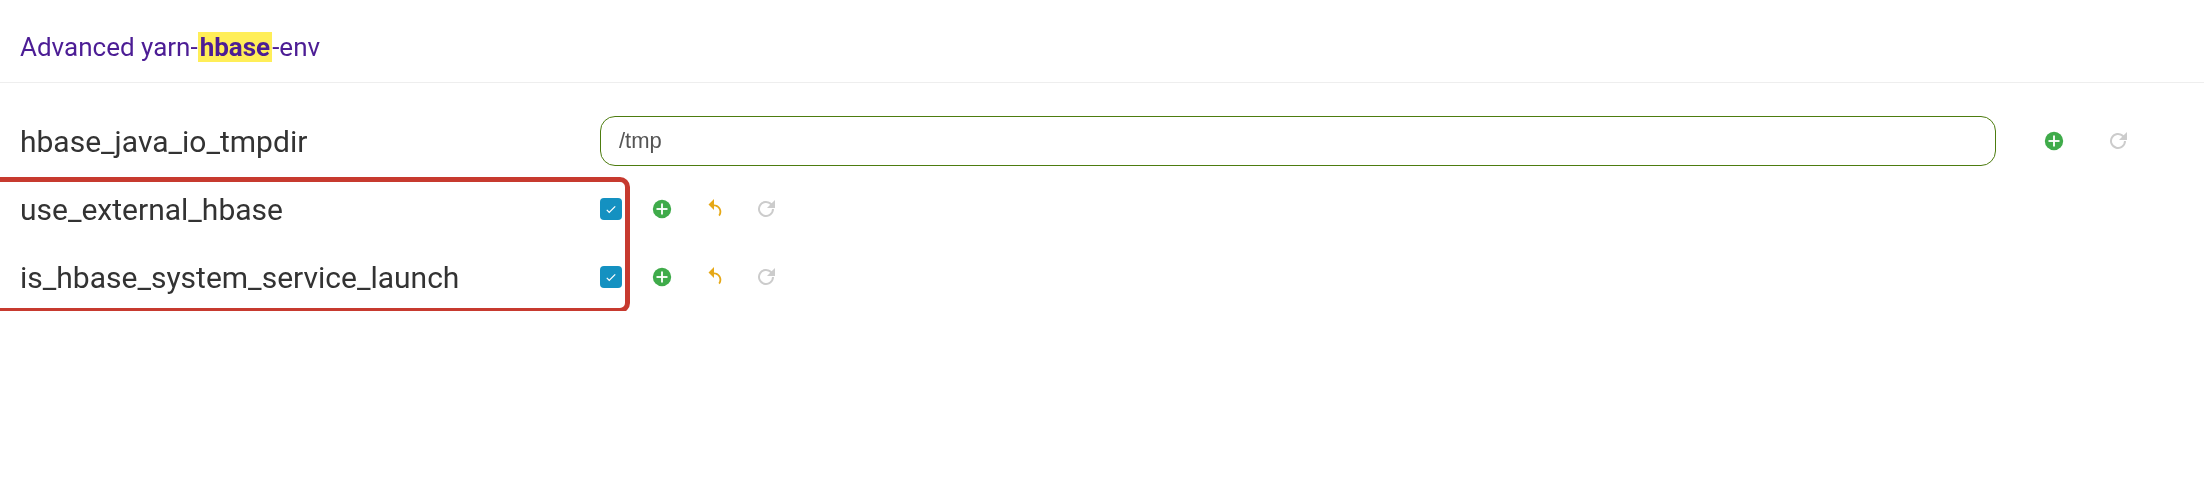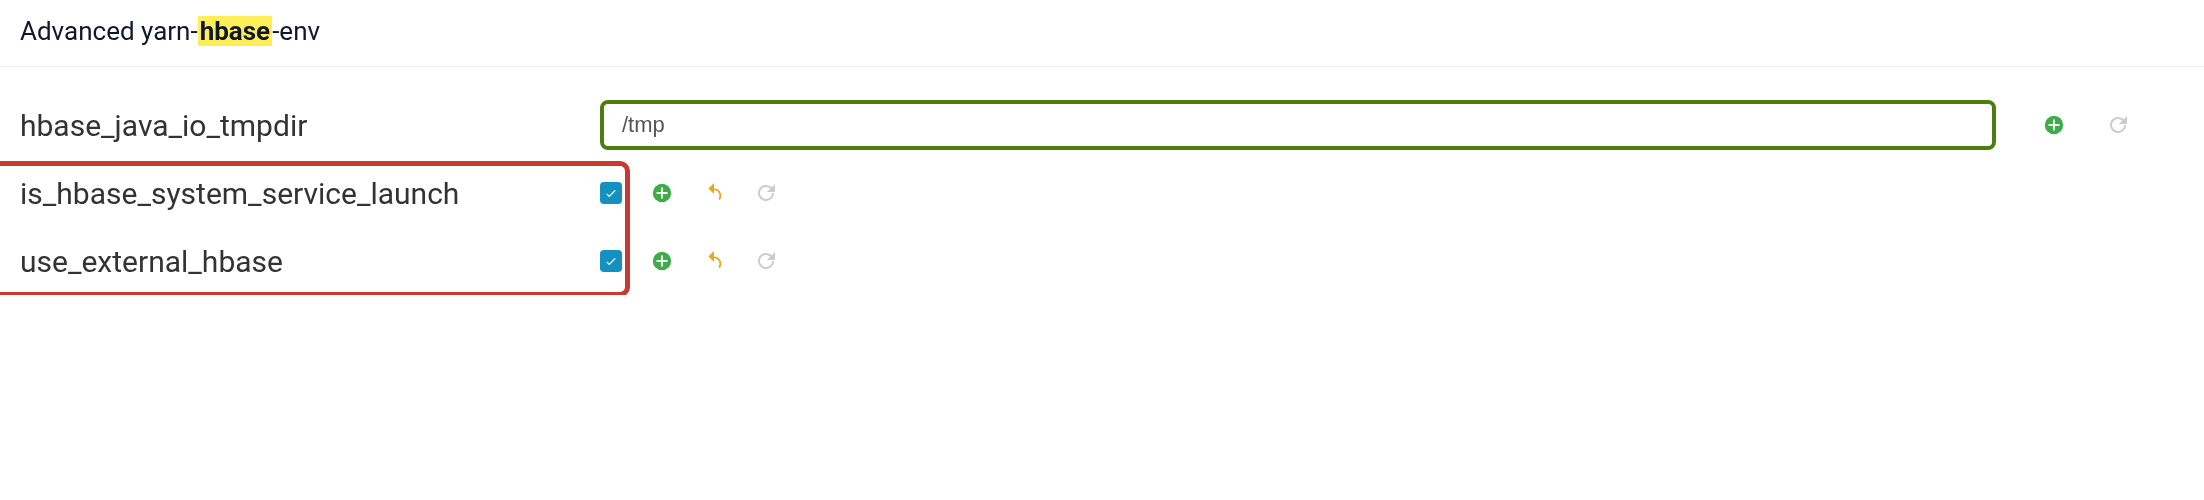--- a/index.html
+++ b/index.html
@@ -9,24 +9,25 @@
   }
   body {
     font-family: -apple-system, BlinkMacSystemFont, "Segoe UI", Roboto, "Helvetica Neue", Arial, sans-serif;
     background: #fff;
     padding: 0;
     width: 2204px;
   }
   .section-header {
     font-size: 26px;
     font-weight: 400;
-    color: #0f172a;
+    color: #4c1d95;
     padding: 16px 20px 20px 20px;
     border-bottom: 1px solid #eee;
     margin-bottom: 24px;
+    margin-top: 16px;
   }
   .section-header b {
     font-weight: 700;
   }
   .highlight {
     background: #ffee58;
     padding: 0 2px;
   }
   .rows-container {
     padding: 0 20px;
@@ -47,22 +48,22 @@
   }
   .control-cell {
     flex: 1;
     display: flex;
     align-items: center;
     gap: 28px;
   }
   .text-input {
     width: 1396px;
     height: 50px;
-    border: 4px solid #4d7c0f;
-    border-radius: 8px;
+    border: 1px solid #4d7c0f;
+    border-radius: 15px;
     padding: 12px 18px;
     font-size: 22px;
     color: #555;
     background: #fff;
   }
   .checkbox {
     width: 22px;
     height: 22px;
     border-radius: 4px;
     background: #1491c1;
@@ -140,20 +141,48 @@
         <span class="icon-btn icon-redo faded">
           <svg viewBox="0 0 24 24">
               <path d="M17.65 6.35A8 8 0 1 0 20 12h-2a6 6 0 1 1-1.76-4.24L13 11h8V3l-3.35 3.35z"></path>
             </svg>
         </span>
       </div>
     </div>
   </div>
 
   <div class="form-row">
+    <div class="label-cell">use_external_hbase</div>
+    <div class="control-cell">
+      <span class="checkbox">
+        <svg viewBox="0 0 24 24">
+            <path d="M9 16.2l-3.5-3.5L4 14.2 9 19.2 20 8.2l-1.5-1.5z"></path>
+          </svg>
+      </span>
+      <span class="icon-btn icon-plus">
+        <svg viewBox="0 0 24 24">
+            <circle cx="12" cy="12" r="10"></circle>
+            <rect x="11" y="6" width="2" height="12" fill="#fff"></rect>
+            <rect x="6" y="11" width="12" height="2" fill="#fff"></rect>
+          </svg>
+      </span>
+      <span class="icon-btn icon-undo">
+        <svg viewBox="0 0 24 24">
+            <path d="M12 5V1L6 7l6 6V9c3.31 0 6 2.69 6 6 0 1.3-.42 2.5-1.12 3.47l1.46 1.46A7.96 7.96 0 0 0 20 15c0-4.42-3.58-8-8-8z"></path>
+          </svg>
+      </span>
+      <span class="icon-btn icon-redo faded">
+        <svg viewBox="0 0 24 24">
+            <path d="M17.65 6.35A8 8 0 1 0 20 12h-2a6 6 0 1 1-1.76-4.24L13 11h8V3l-3.35 3.35z"></path>
+          </svg>
+      </span>
+    </div>
+  </div>
+
+  <div class="form-row">
     <div class="label-cell">is_hbase_system_service_launch</div>
     <div class="control-cell">
       <span class="checkbox">
         <svg viewBox="0 0 24 24">
             <path d="M9 16.2l-3.5-3.5L4 14.2 9 19.2 20 8.2l-1.5-1.5z"></path>
           </svg>
       </span>
       <span class="icon-btn icon-plus">
         <svg viewBox="0 0 24 24">
             <circle cx="12" cy="12" r="10"></circle>
@@ -167,44 +196,16 @@
           </svg>
       </span>
       <span class="icon-btn icon-redo faded">
         <svg viewBox="0 0 24 24">
             <path d="M17.65 6.35A8 8 0 1 0 20 12h-2a6 6 0 1 1-1.76-4.24L13 11h8V3l-3.35 3.35z"></path>
           </svg>
       </span>
     </div>
   </div>
 
-  <div class="form-row">
-    <div class="label-cell">use_external_hbase</div>
-    <div class="control-cell">
-      <span class="checkbox">
-        <svg viewBox="0 0 24 24">
-            <path d="M9 16.2l-3.5-3.5L4 14.2 9 19.2 20 8.2l-1.5-1.5z"></path>
-          </svg>
-      </span>
-      <span class="icon-btn icon-plus">
-        <svg viewBox="0 0 24 24">
-            <circle cx="12" cy="12" r="10"></circle>
-            <rect x="11" y="6" width="2" height="12" fill="#fff"></rect>
-            <rect x="6" y="11" width="12" height="2" fill="#fff"></rect>
-          </svg>
-      </span>
-      <span class="icon-btn icon-undo">
-        <svg viewBox="0 0 24 24">
-            <path d="M12 5V1L6 7l6 6V9c3.31 0 6 2.69 6 6 0 1.3-.42 2.5-1.12 3.47l1.46 1.46A7.96 7.96 0 0 0 20 15c0-4.42-3.58-8-8-8z"></path>
-          </svg>
-      </span>
-      <span class="icon-btn icon-redo faded">
-        <svg viewBox="0 0 24 24">
-            <path d="M17.65 6.35A8 8 0 1 0 20 12h-2a6 6 0 1 1-1.76-4.24L13 11h8V3l-3.35 3.35z"></path>
-          </svg>
-      </span>
-    </div>
-  </div>
-
 
   <div class="callout-box" style="left:-10px; top:70px; width:640px; height:136px;"></div>
 
 </div>
 
 </body></html>

